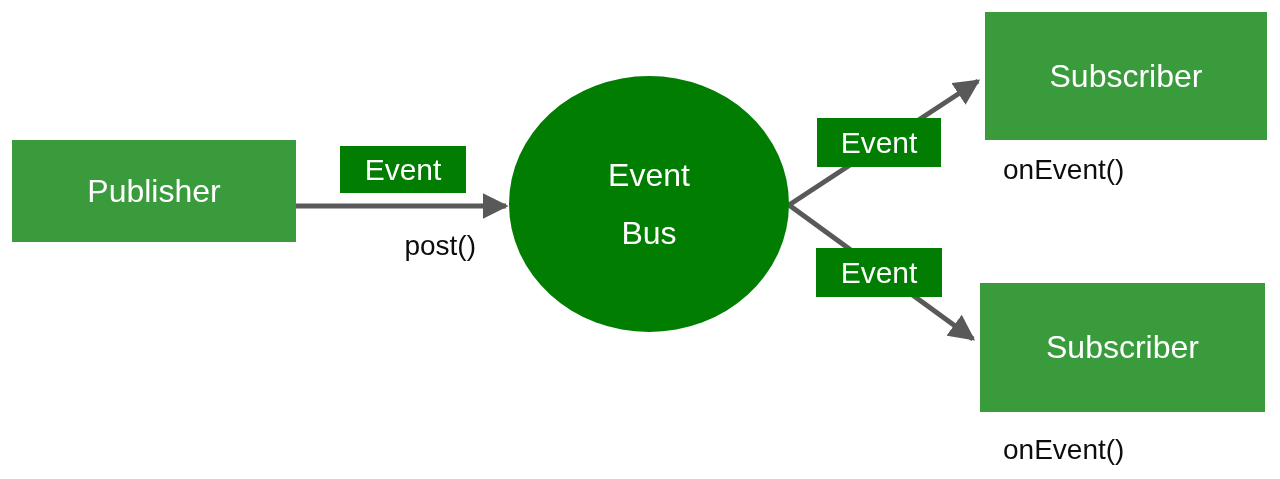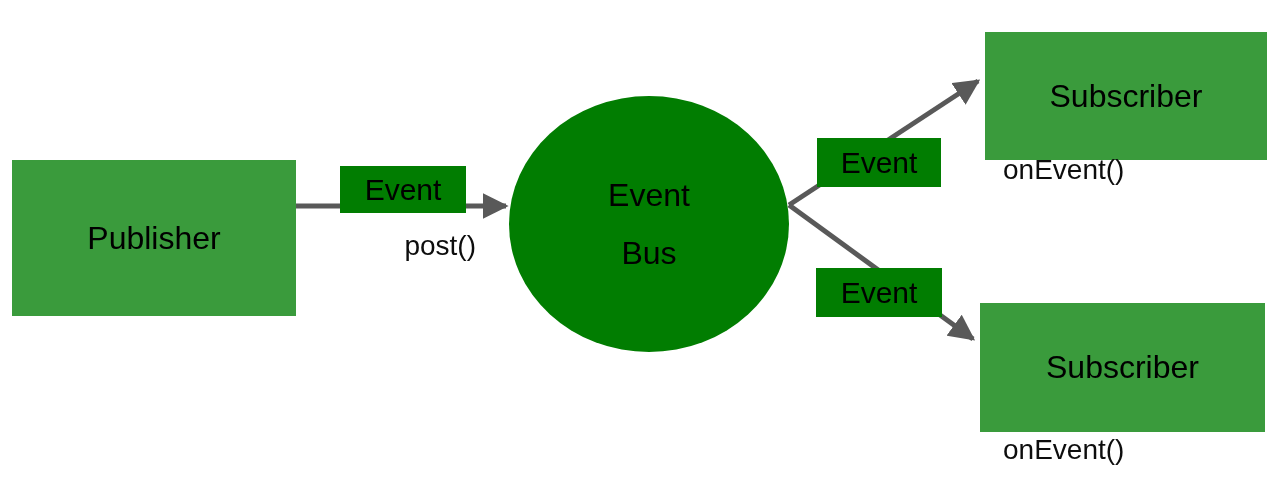--- a/index.html
+++ b/index.html
@@ -18,24 +18,23 @@
   .arrow-layer {
     position: absolute;
     inset: 0;
     z-index: 1;
   }
   .node, .edge-label {
     position: absolute;
     display: flex;
     align-items: center;
     justify-content: center;
-    color: #000000;
+    color: #ffffff;
     z-index: 2;
     box-sizing: border-box;
-    margin-top: 20px;
   }
   .node-box {
     background: #3A9B3C;
     font-size: 32px;
   }
   .node-ellipse {
     background: #017D01;
     border-radius: 50%;
     flex-direction: column;
     font-size: 32px;
@@ -48,21 +47,21 @@
   }
   .code-text {
     position: absolute;
     color: #0D0D0D;
     font-size: 28px;
     line-height: 44px;
     z-index: 2;
     white-space: nowrap;
   }
   
-  .publisher        { left: 12px;  top: 140px; width: 284px; height: 156px; }
+  .publisher        { left: 12px;  top: 140px; width: 284px; height: 102px; }
   .event-bus        { left: 509px; top: 76px;  width: 280px; height: 256px; }
   .subscriber-top   { left: 985px; top: 12px;  width: 282px; height: 128px; }
   .subscriber-bot   { left: 980px; top: 283px; width: 285px; height: 129px; }
   .label-post       { left: 340px; top: 146px; width: 126px; height: 47px; }
   .label-top        { left: 817px; top: 118px; width: 124px; height: 49px; }
   .label-bot        { left: 816px; top: 248px; width: 126px; height: 49px; }
   .post-method      { left: 336px; top: 224px; width: 140px; text-align: right; }
   .onevent-top      { left: 1003px; top: 148px; }
   .onevent-bot      { left: 1003px; top: 428px; }
 </style>

